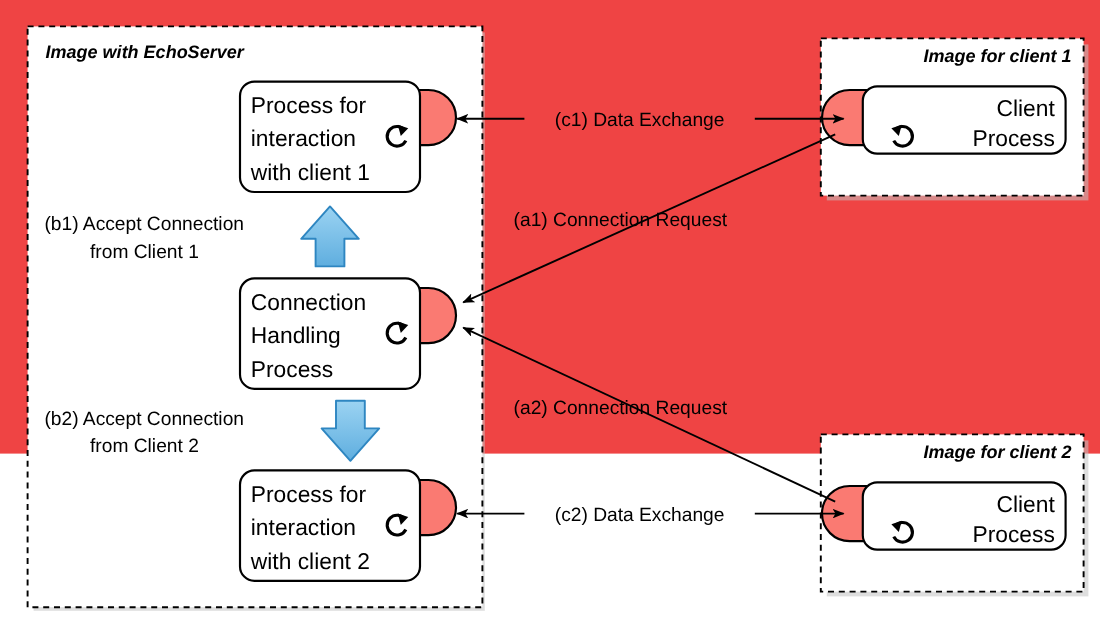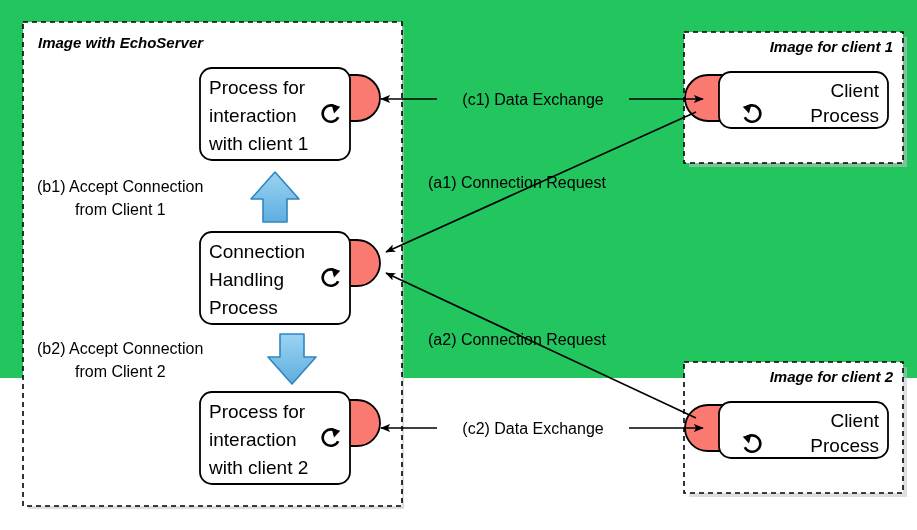--- a/index.html
+++ b/index.html
@@ -10,21 +10,21 @@
   body {
     width: 917px;
     height: 530px;
     font-family: "Liberation Sans", sans-serif;
     overflow: hidden;
   }
   #stage {
     position: relative;
     width: 917px;
     height: 378px;
-    background: #22c55e;
+    background: #ef4444;
   }
   svg#diagram {
     position: absolute;
     left: 0;
     top: 0;
     width: 917px;
     height: 530px;
     display: block;
   }
   .container-title {

